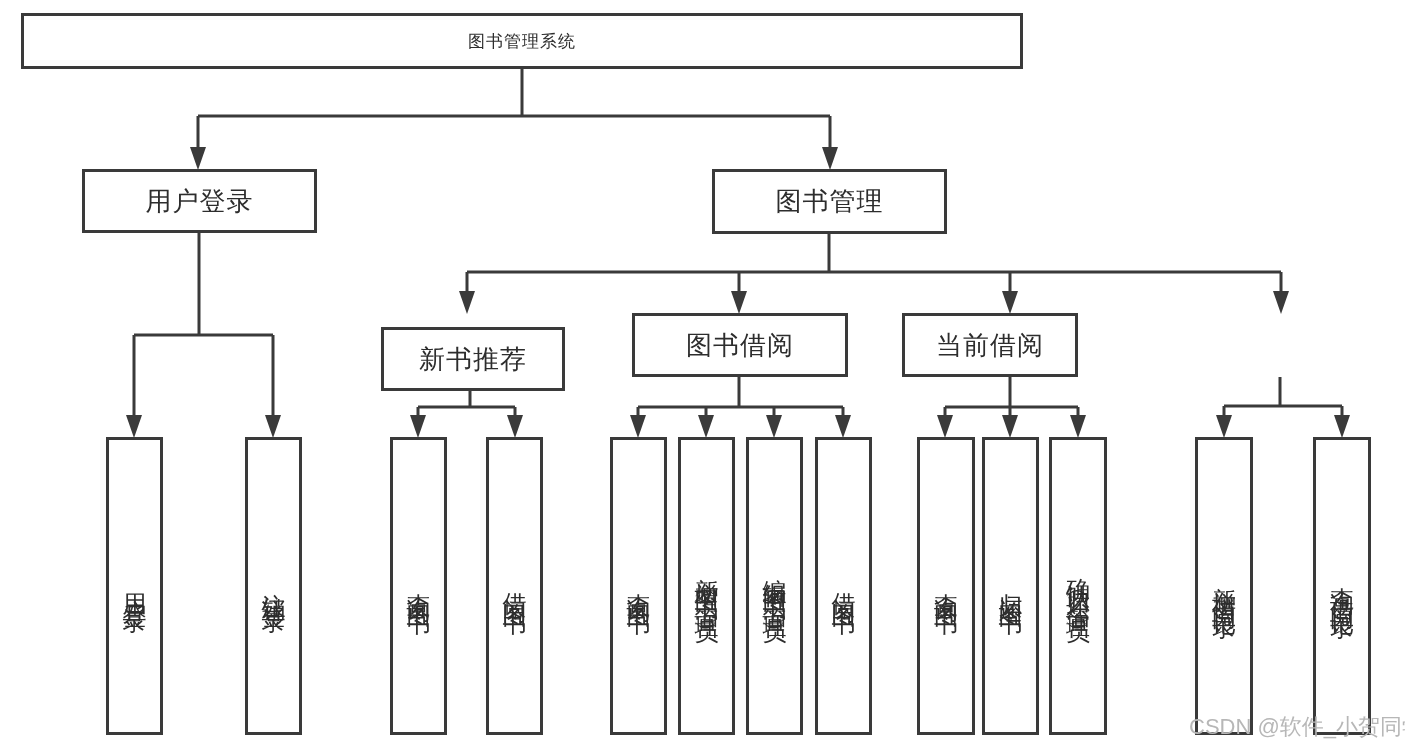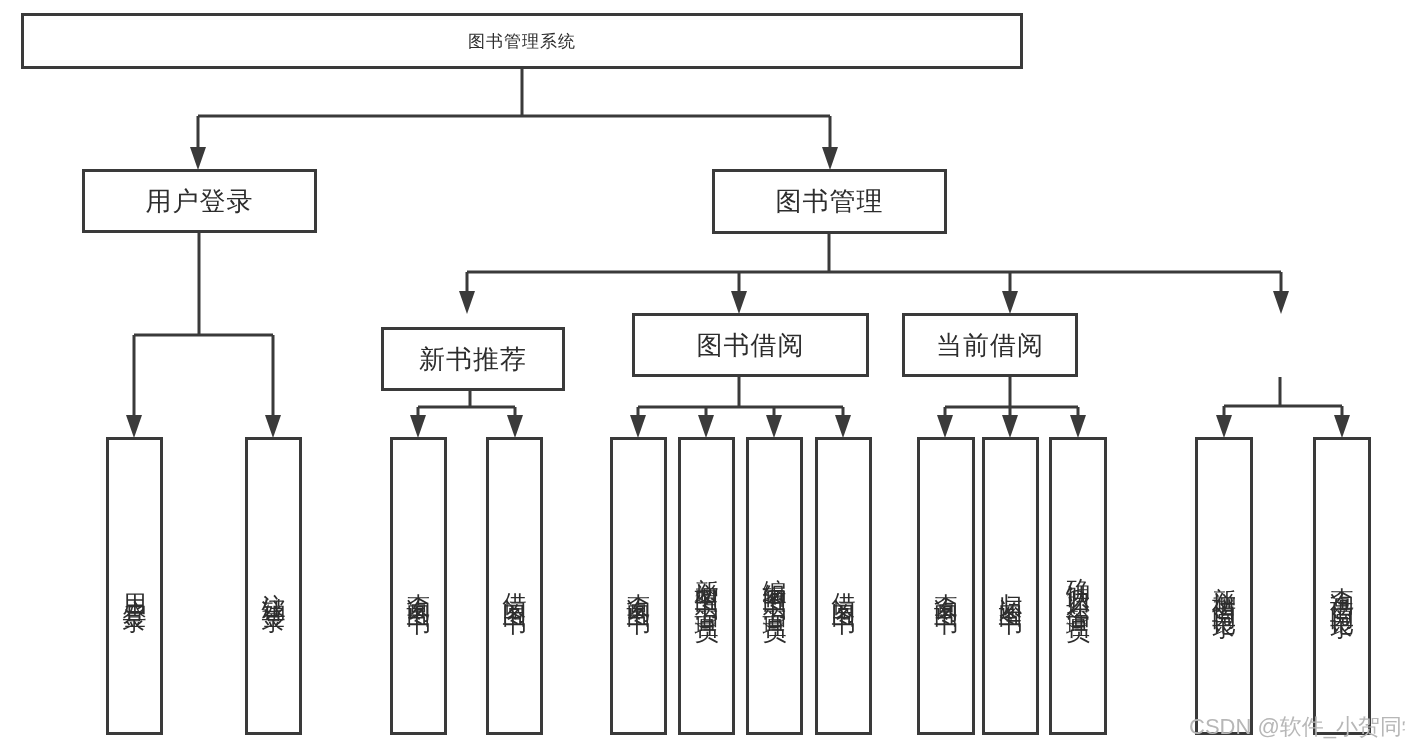--- a/index.html
+++ b/index.html
@@ -93,21 +93,21 @@
       <polygon points="1334,415 1350,415 1342,438"></polygon>
     </g>
   </svg>
 
   <div class="node hbox root" style="left:21px;top:13px;width:1002px;height:56px;">图书管理系统</div>
 
   <div class="node hbox" style="left:82px;top:169px;width:235px;height:64px;">用户登录</div>
   <div class="node hbox" style="left:712px;top:169px;width:235px;height:65px;">图书管理</div>
 
   <div class="node hbox" style="left:362px;top:327px;width:184px;height:64px;margin-left:19px;">新书推荐</div>
-  <div class="node hbox" style="left:632px;top:313px;width:237px;height:64px;">图书借阅</div>
+  <div class="node hbox" style="left:632px;top:313px;width:216px;height:64px;">图书借阅</div>
   <div class="node hbox" style="left:902px;top:313px;width:176px;height:64px;">当前借阅</div>
 
   <div class="node vbox" style="left:106px;top:437px;width:57px;height:298px;">用户登录</div>
   <div class="node vbox" style="left:245px;top:437px;width:57px;height:298px;">注销登录</div>
 
   <div class="node vbox" style="left:390px;top:437px;width:57px;height:298px;">查询图书</div>
   <div class="node vbox" style="left:486px;top:437px;width:57px;height:298px;">借阅图书</div>
 
   <div class="node vbox" style="left:610px;top:437px;width:57px;height:298px;">查询图书</div>
   <div class="node vbox" style="left:678px;top:437px;width:57px;height:298px;">新增图书（管理员）</div>

